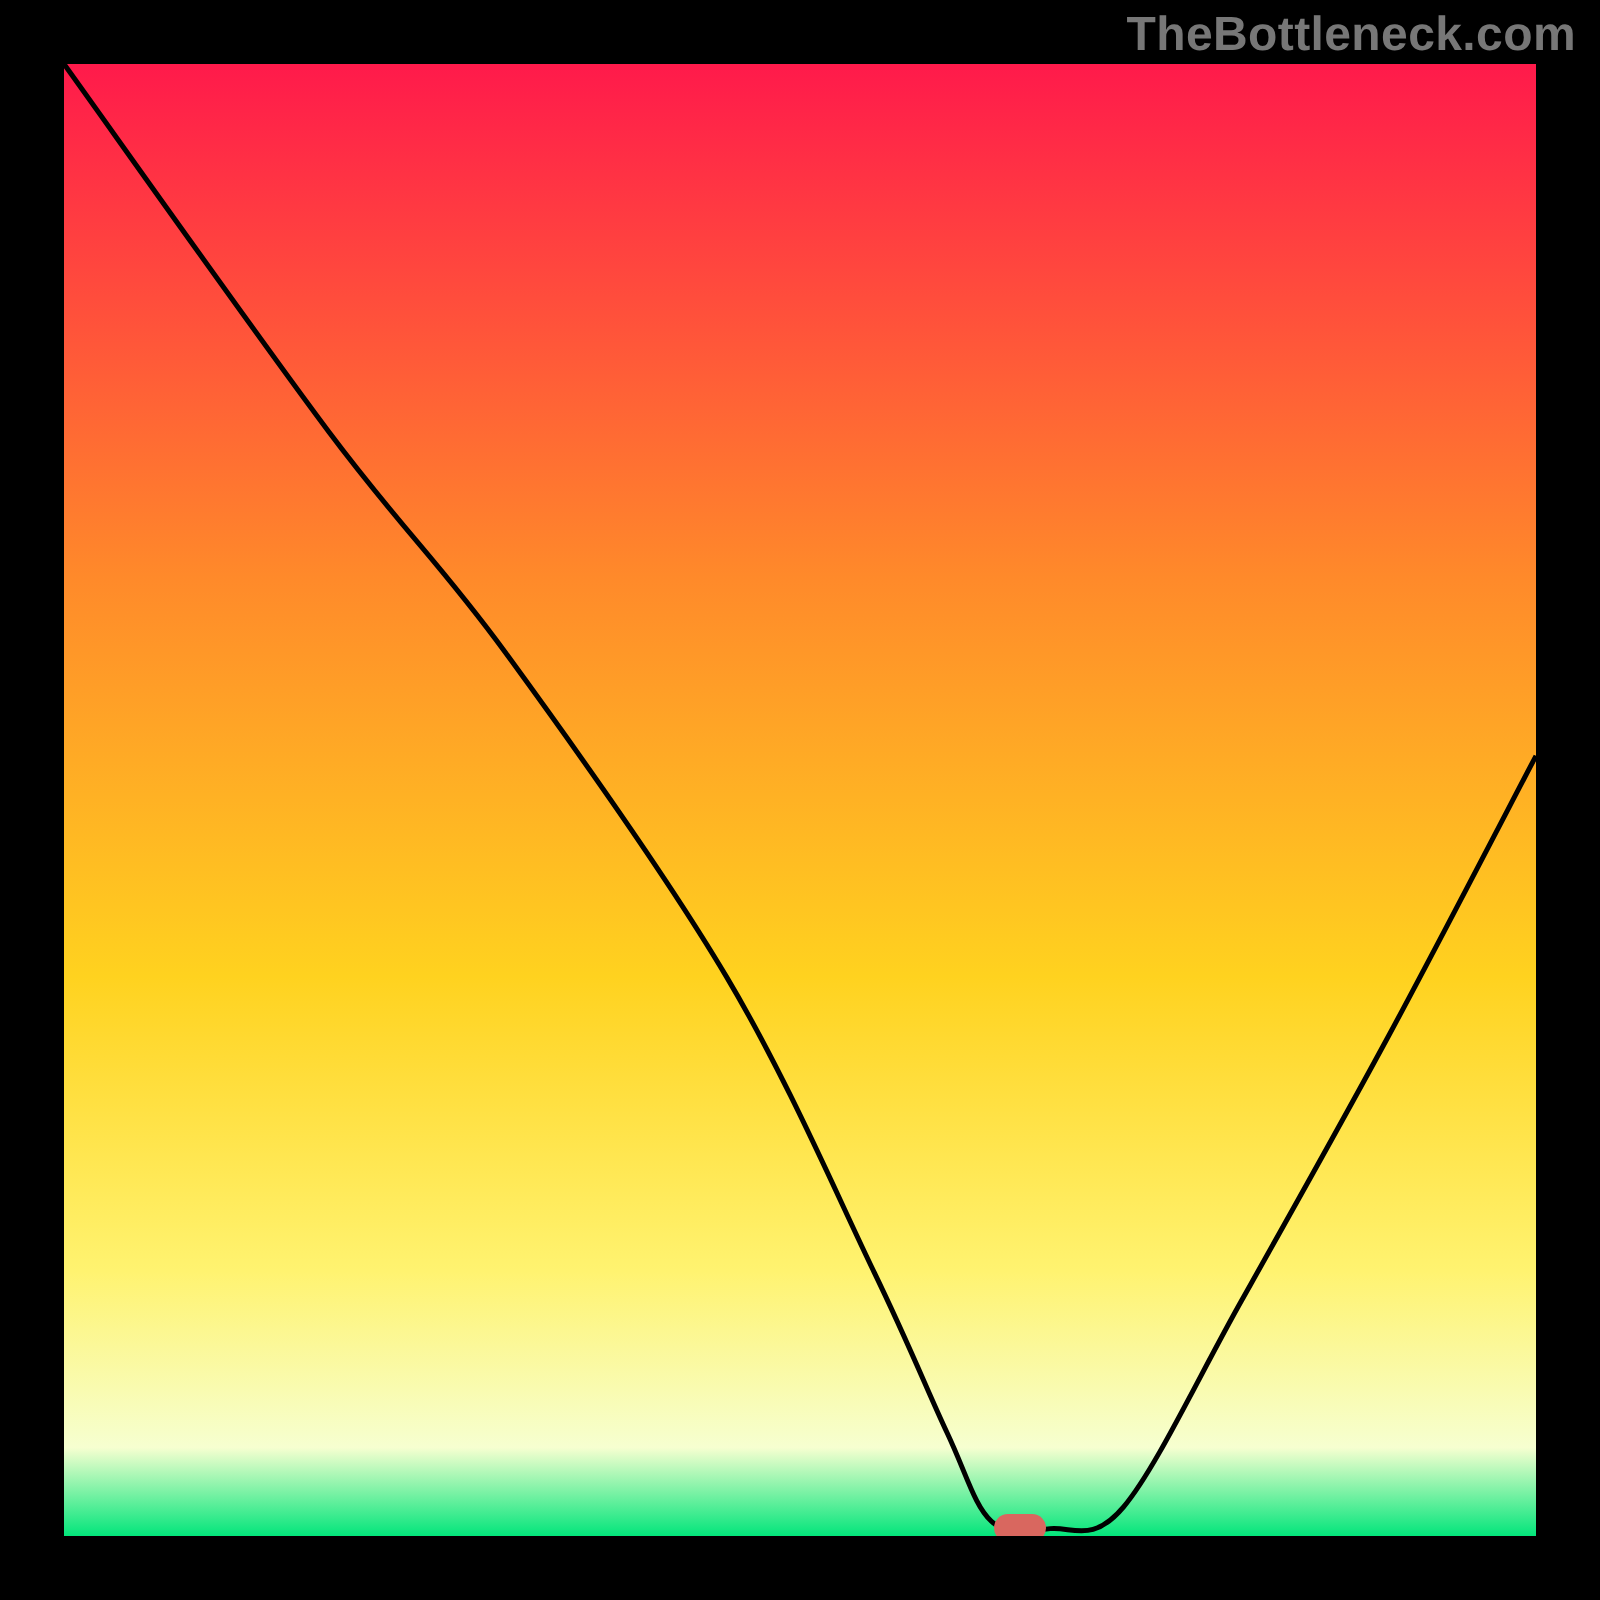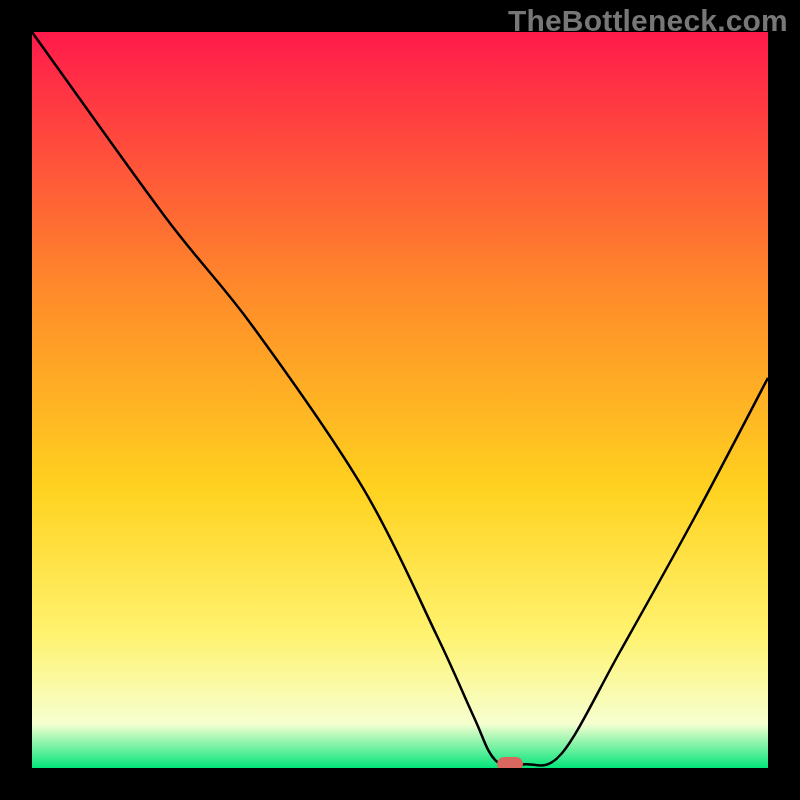--- a/index.html
+++ b/index.html
@@ -8,21 +8,21 @@
     position: relative;
     width: 800px;
     height: 800px;
     background: #000;
   }
   .watermark {
     position: absolute;
     top: 4px;
     right: 12px;
     font-family: Arial, Helvetica, sans-serif;
-    font-size: 30px;
+    font-size: 24px;
     font-weight: 600;
     color: #777;
     letter-spacing: 0.2px;
     z-index: 5;
   }
   .plot {
     position: absolute;
     left: 32px;
     top: 32px;
     width: 736px;

